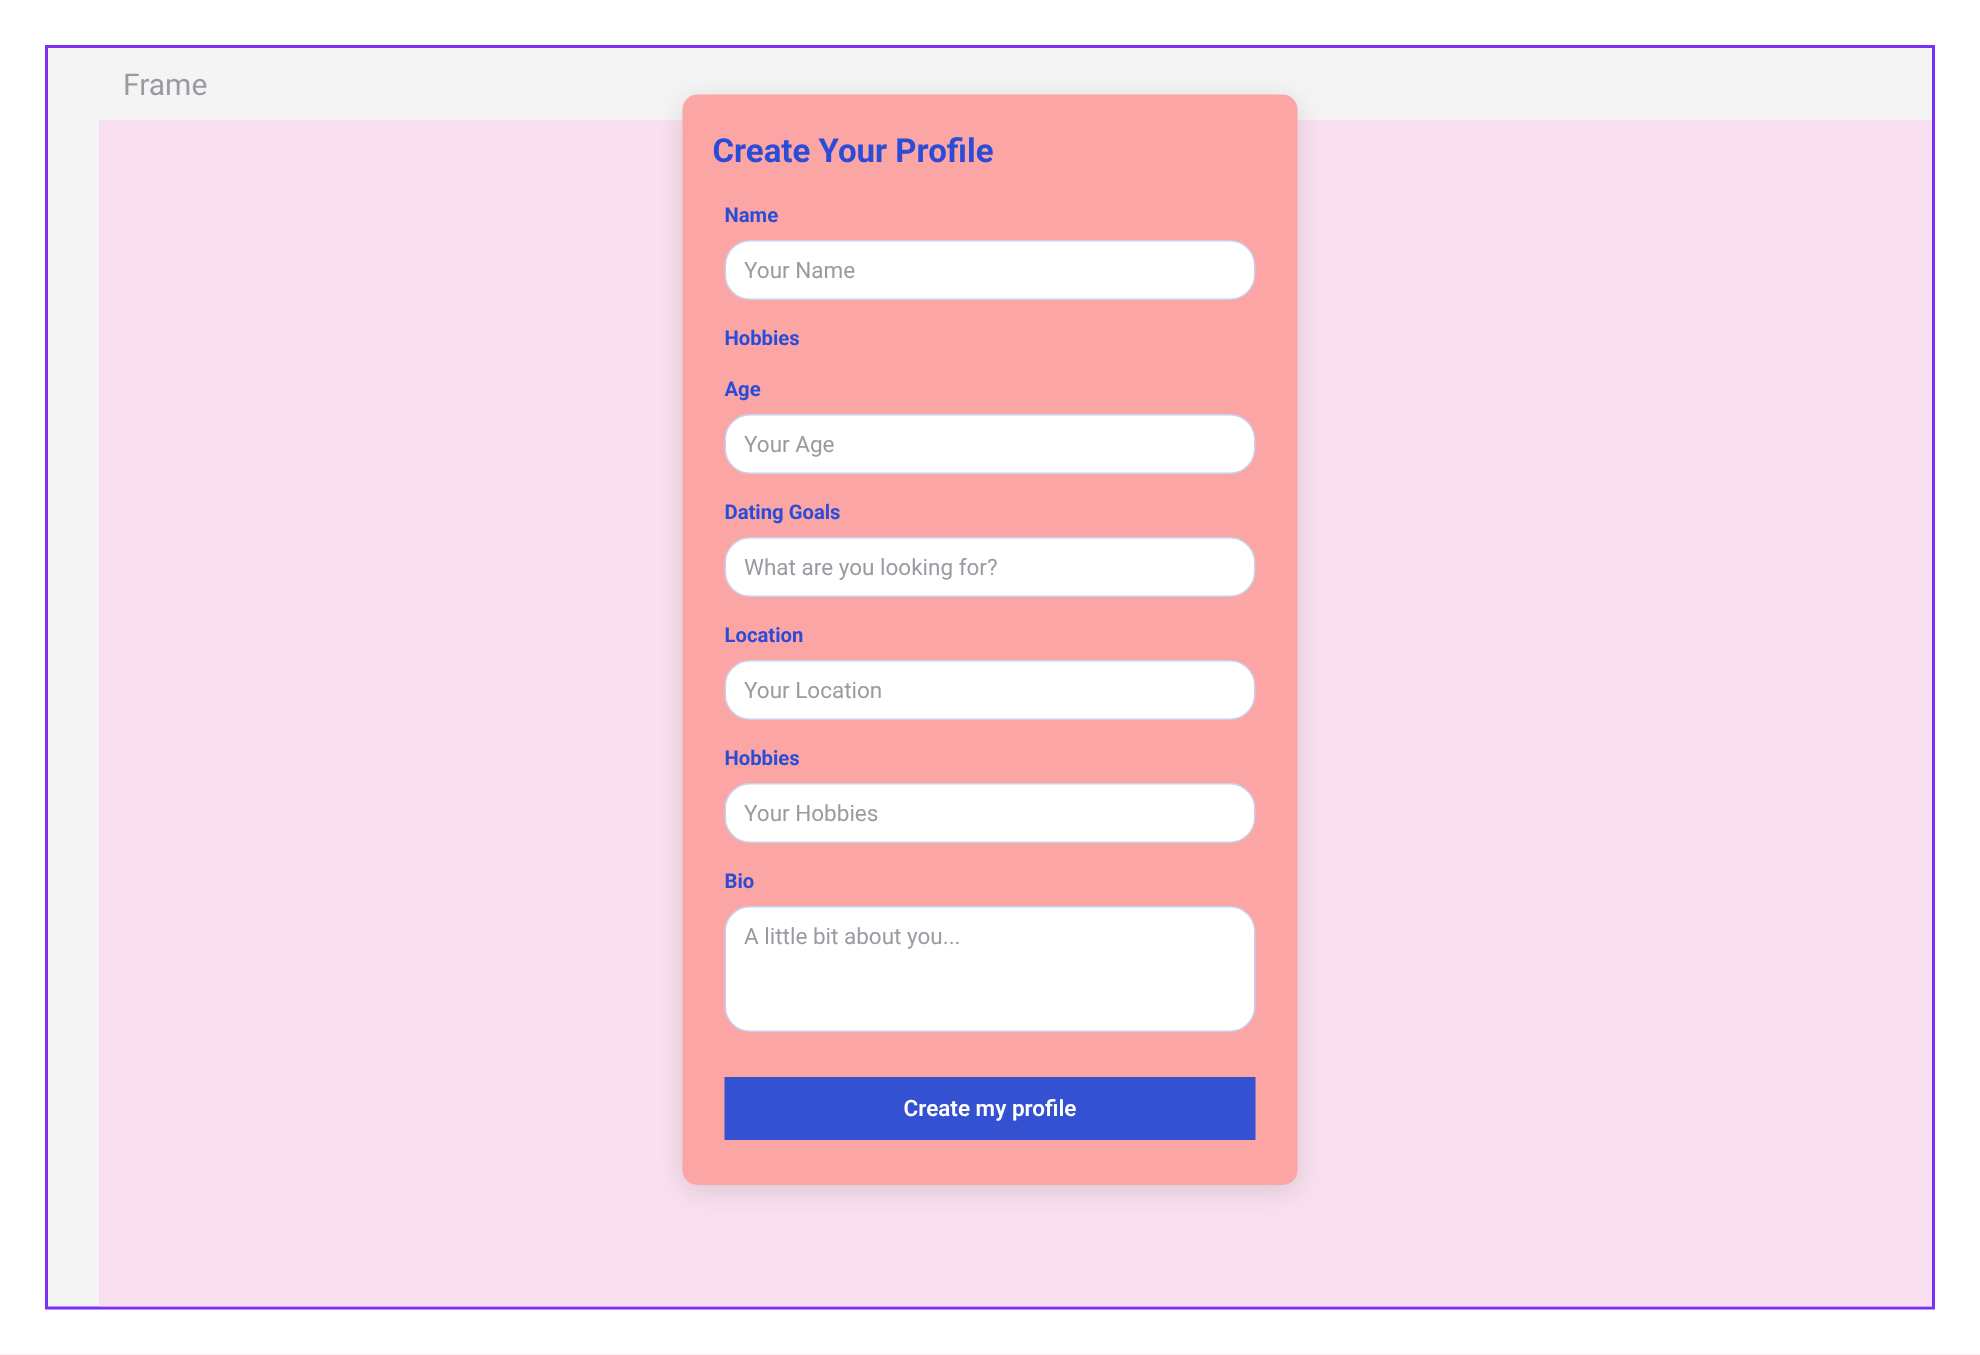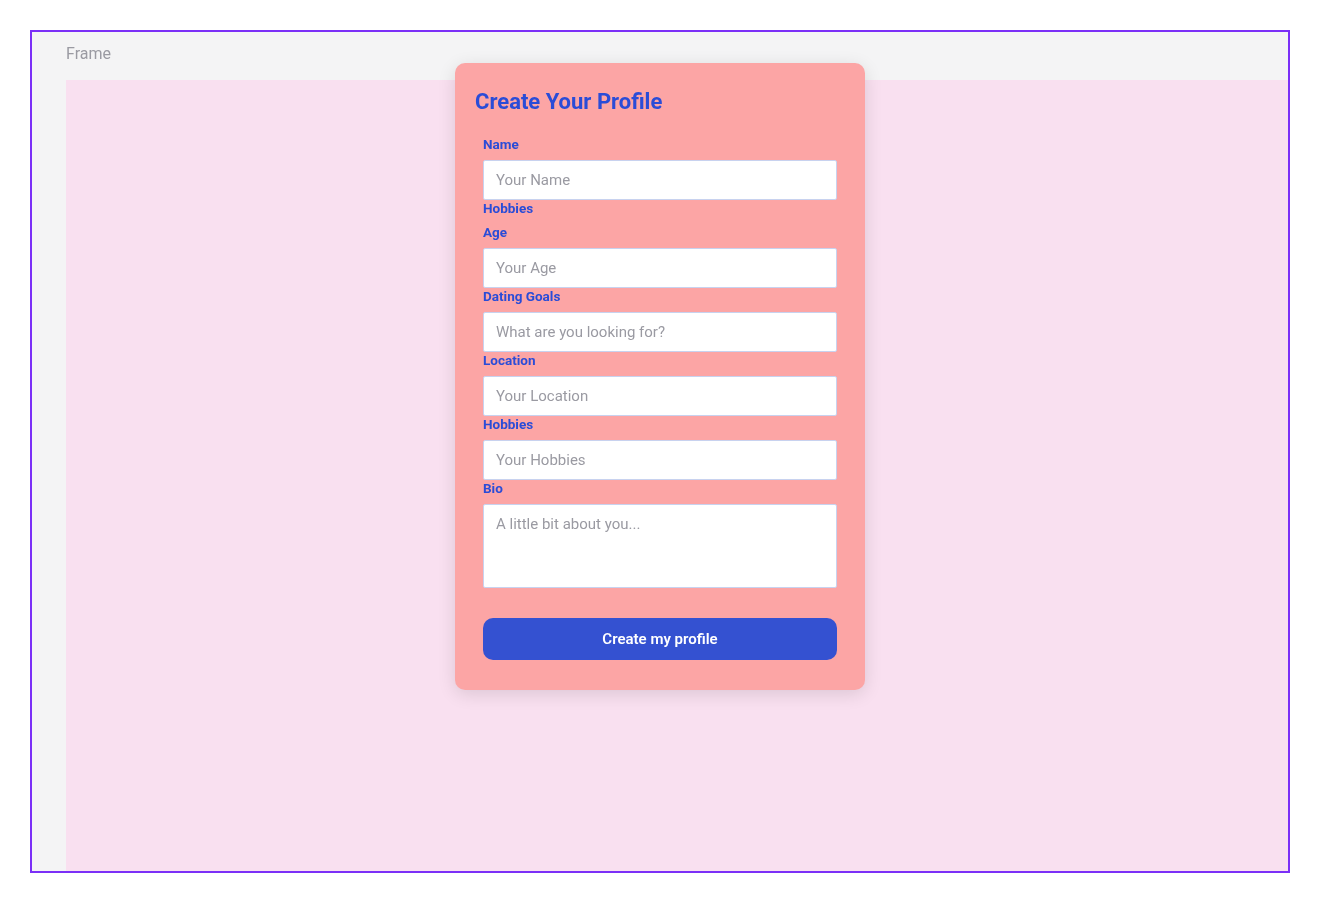--- a/index.html
+++ b/index.html
@@ -18,23 +18,23 @@
       border: 2px solid #7b2ff7;
       width: 100%;
       height: 100%;
       background: #f4f4f5;
       position: relative;
       overflow: hidden;
     }
     .frame-label {
       position: absolute;
       top: 12px;
-      left: 34px;
+      left: 50px;
       color: #9a9aa2;
-      font-size: 16px;
+      font-size: 20px;
     }
     .pink-bg {
       position: absolute;
       top: 48px;
       left: 34px;
       right: 0;
       bottom: 0;
       background: #f9e0f0;
     }
     .card {
@@ -49,54 +49,55 @@
       padding: 26px 18px 30px 18px;
     }
     .card-title {
       color: #2a4cd7;
       font-size: 22px;
       font-weight: 700;
       margin-bottom: 22px;
       padding-left: 2px;
     }
     .field {
+      margin-bottom: 18px;
       padding: 0 10px;
     }
     .field-label {
       color: #2a4cd7;
       font-size: 13.5px;
       font-weight: 700;
       margin-bottom: 8px;
       display: block;
     }
     .field-input, .field-textarea {
       width: 100%;
       border: 1px solid #c8d2ef;
-      border-radius: 2px;
+      border-radius: 17px;
       padding: 10px 12px;
       font-size: 15px;
       color: #333;
       font-family: inherit;
       background: #fff;
     }
     .field-input::placeholder, .field-textarea::placeholder {
       color: #9a9aa2;
     }
     .field-textarea {
       height: 84px;
       resize: none;
     }
     .submit-btn {
       display: block;
       width: calc(100% - 20px);
       margin: 26px 10px 0 10px;
       background: #3451d1;
       color: #fff;
       border: none;
-      border-radius: 10px;
+      border-radius: 0;
       padding: 12px 0;
       font-size: 15px;
       font-weight: 600;
       cursor: pointer;
       font-family: inherit;
     }
   </style>
 </head>
 <body>
 

